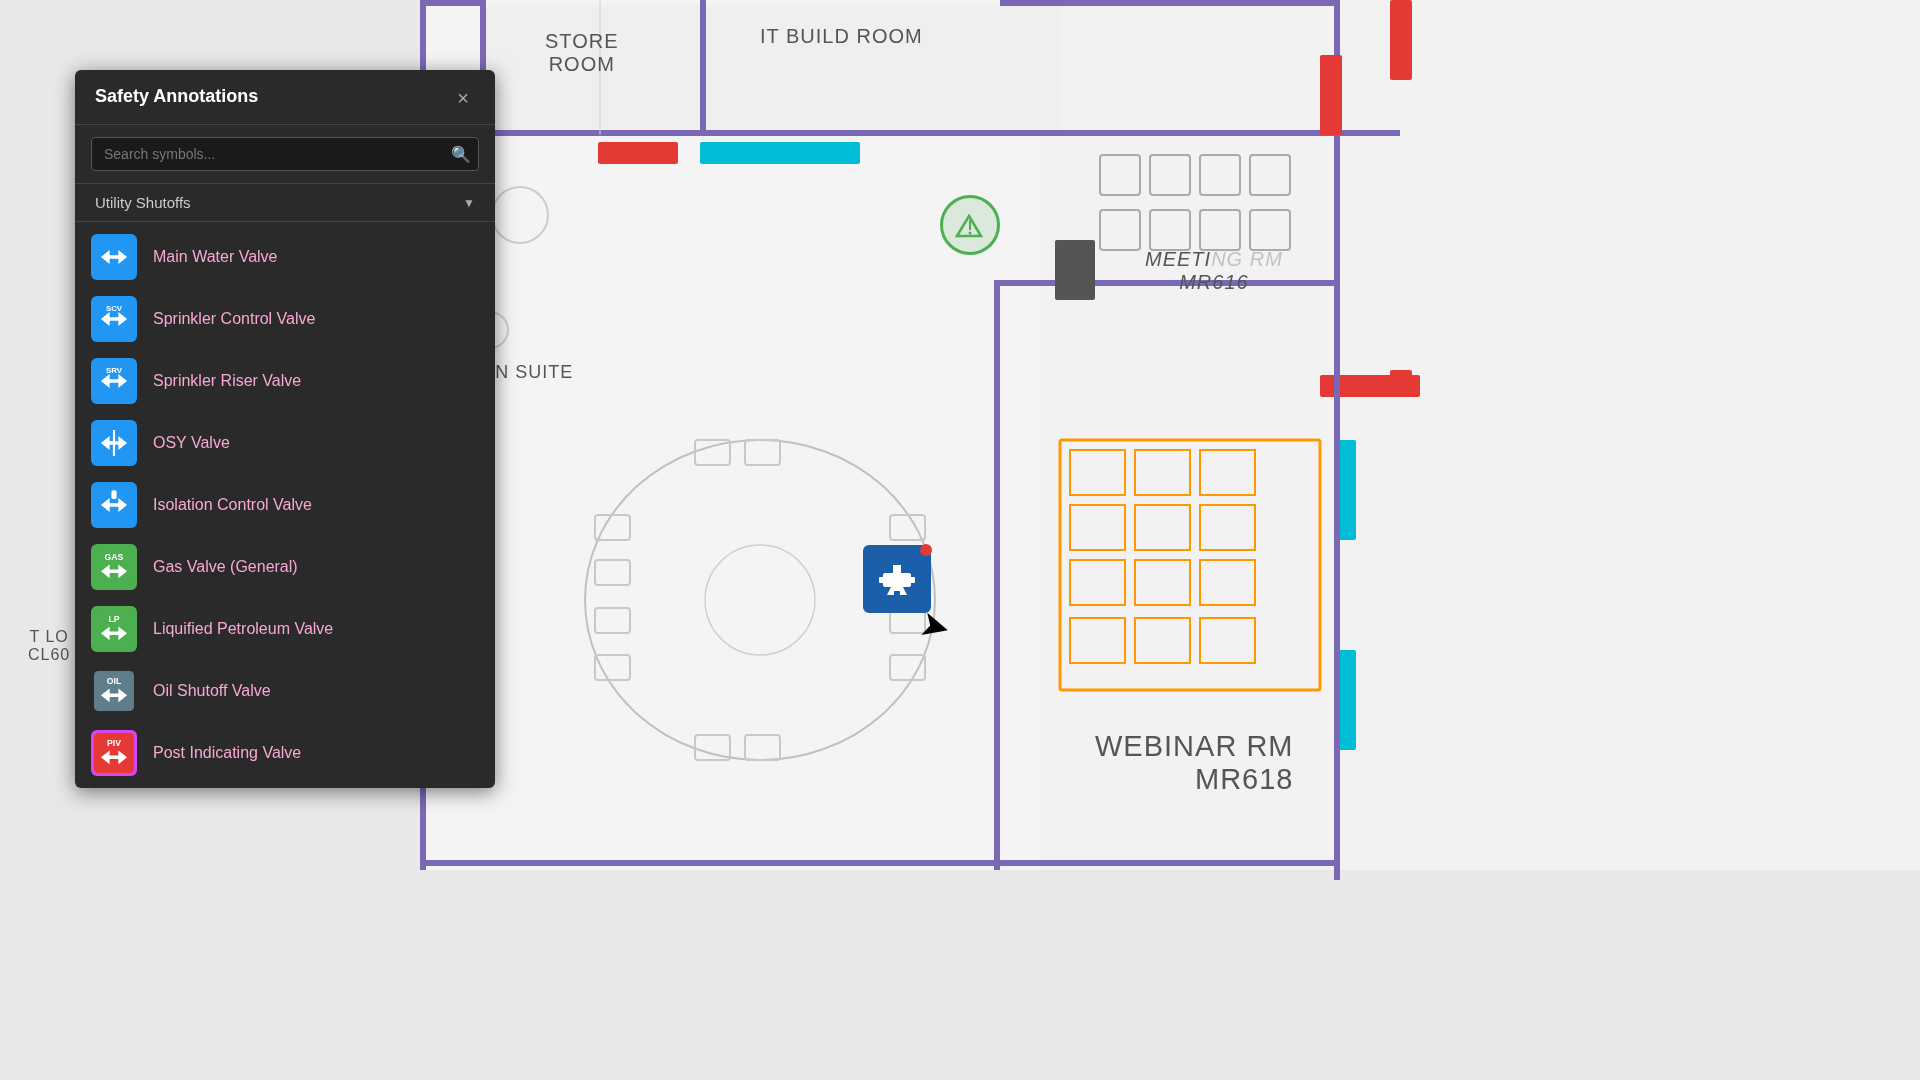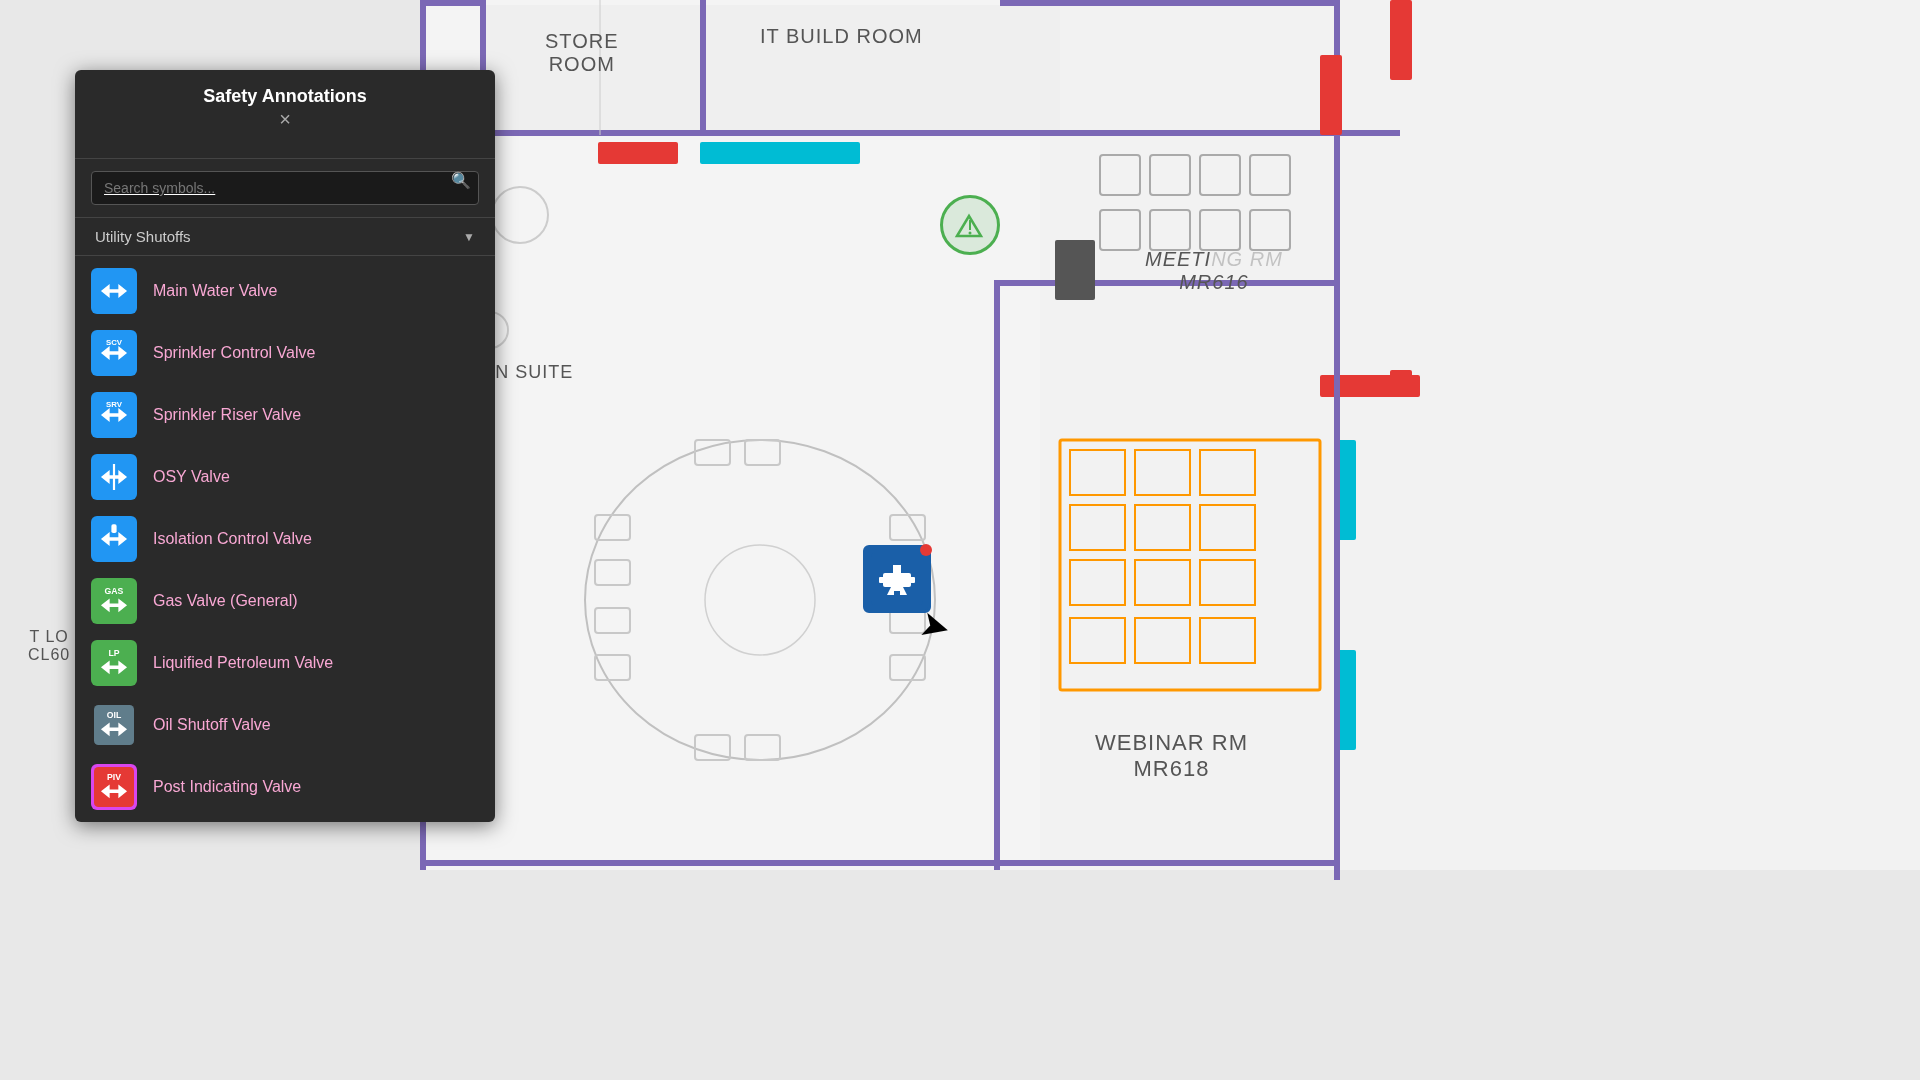--- a/index.html
+++ b/index.html
@@ -39,24 +39,23 @@
       border-radius: 6px;
       padding: 0;
       box-shadow: 0 4px 20px rgba(0,0,0,0.5);
       color: #fff;
       z-index: 100;
     }
 
     .panel-header {
       display: flex;
       justify-content: space-between;
-      align-items: center;
-      padding: 16px 20px 27px;
+      align-items: flex-start;
+      padding: 16px 20px 14px;
       border-bottom: 1px solid #444;
-      flex-direction: column;
     }
 
     .panel-title {
       font-size: 18px;
       font-weight: 600;
       color: #ffffff;
     }
 
     .close-btn {
       background: none;
@@ -69,21 +68,21 @@
     }
 
     .search-container {
       padding: 12px 16px;
       border-bottom: 1px solid #444;
     }
 
     .search-input-wrap {
       position: relative;
       display: flex;
-      text-decoration: underline;
+      align-items: center;
     }
 
     .search-input {
       width: 100%;
       background: #1a1a1a;
       border: 1px solid #555;
       border-radius: 4px;
       color: #aaa;
       padding: 8px 36px 8px 12px;
       font-size: 14px;
@@ -321,21 +320,21 @@
     <line x1="600" y1="0" x2="600" y2="135" stroke="#ccc" stroke-width="1"></line>
 
     <rect x="418" y="660" width="55" height="55" fill="none" stroke="#FF9800" stroke-width="2"></rect>
   </svg>
 </div>
 
 <div class="room-label" style="left:545px; top:30px; font-size:20px; text-align:center;">STORE<br>ROOM</div>
 <div class="room-label" style="left:760px; top:25px; font-size:20px;">IT BUILD ROOM</div>
 <div class="room-label" style="left:400px; top:362px; font-size:18px;">SENTATION SUITE</div>
 <div class="room-label" style="left:1145px; top:248px; font-size:20px; text-align:center;font-style:italic;">MEETI<span style="opacity:0.3">NG RM</span><br>MR616</div>
-<div class="room-label" style="left:1095px; top:730px; font-size:22px; text-align:center;">WEBINAR RM<br>MR618</div>
+<div class="room-label" style="left:1095px; top:730px; font-size:29px; text-align:right;">WEBINAR RM<br>MR618</div>
 <div class="room-label" style="left:28px; top:628px; font-size:16px; text-align:center;">T LO<br>CL60</div>
 
 <div class="green-circle" style="left:940px; top:195px;">
   <svg width="34" height="34" viewBox="0 0 34 34">
     <path d="M4 28 L16 8 L28 28 Z" fill="none" stroke="#4CAF50" stroke-width="2.5"></path>
     <line x1="17" y1="12" x2="17" y2="22" stroke="#4CAF50" stroke-width="2"></line>
     <circle cx="17" cy="25" r="1.5" fill="#4CAF50"></circle>
   </svg>
 </div>
 

